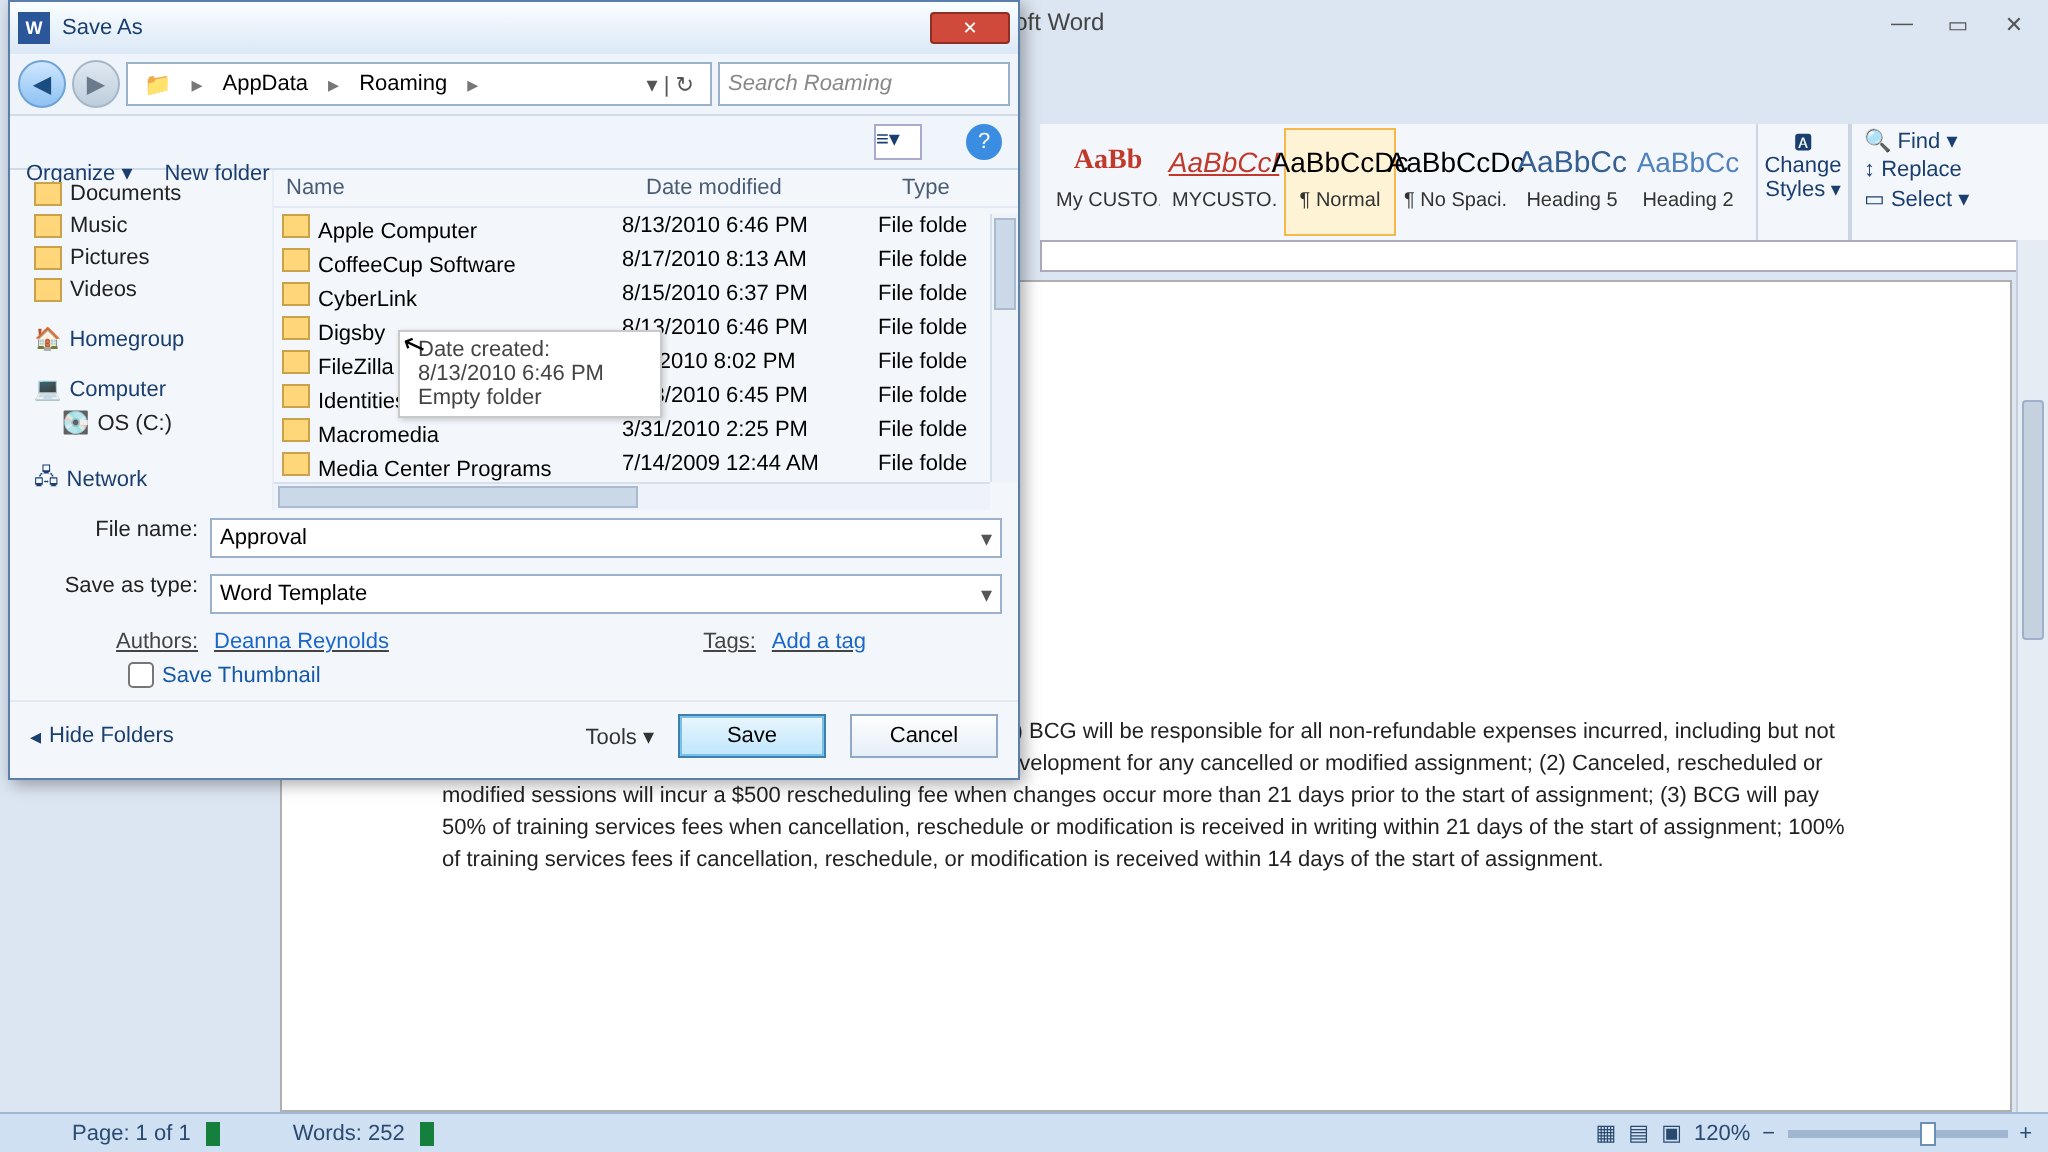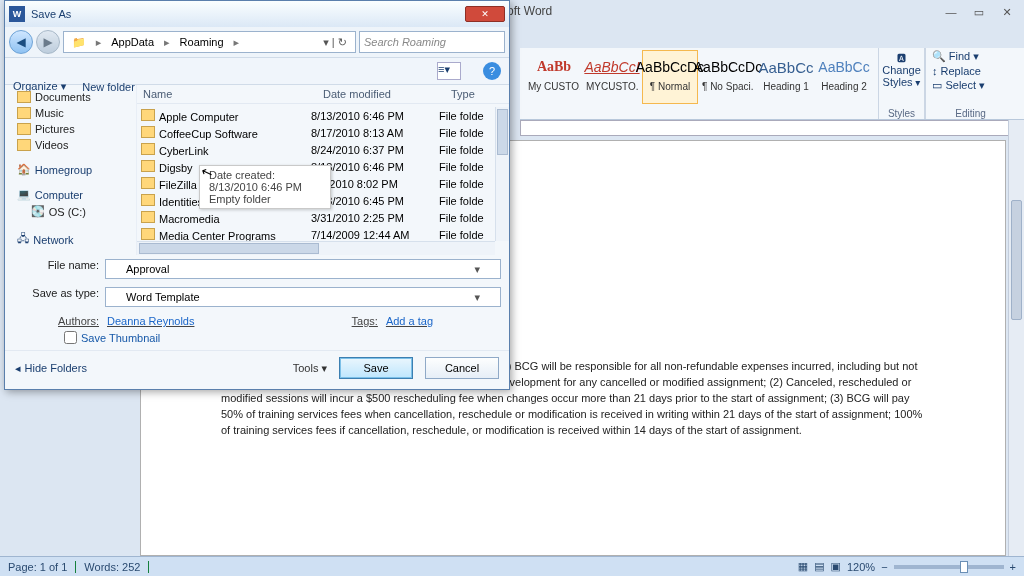--- a/index.html
+++ b/index.html
@@ -3,37 +3,37 @@
 <meta charset="utf-8">
 <style>
 * { margin:0; padding:0; box-sizing:border-box; font-family:"Segoe UI",Tahoma,sans-serif; font-size:11px; }
 body { background:#dce6f2; width:1024px; height:576px; overflow:hidden; position:relative; }
 
 
 .word-app { position:absolute; top:0; left:0; right:0; bottom:0; background:#dce6f2; }
 .word-title { position:absolute; top:4px; left:0; right:0; text-align:center; color:#444; font-size:12px; }
 .win-ctrl { position:absolute; top:6px; right:10px; display:flex; gap:14px; color:#555; }
 .win-ctrl span { width:14px; text-align:center; cursor:default; }
-.ribbon { position:absolute; top:48px; left:520px; right:0; height:72px; background:#f3f7fb; border-bottom:1px solid #b8c8db; display:flex; }
+.ribbon { position:absolute; top:62px; left:520px; right:0; height:72px; background:#f3f7fb; border-bottom:1px solid #b8c8db; display:flex; }
 .styles-group { display:flex; gap:2px; padding:2px 6px; border-right:1px solid #cbd6e4; }
 .style-box { width:56px; height:54px; border:1px solid transparent; text-align:center; padding:2px 1px; cursor:pointer; }
 .style-box.sel { border:1px solid #f5b84e; background:#fff3d6; }
 .style-box .prev { font-size:14px; height:28px; display:flex; align-items:center; justify-content:center; }
 .style-box .lbl { font-size:10px; color:#333; white-space:nowrap; overflow:hidden; }
 .ribbon-right { display:flex; flex-direction:column; padding:2px 6px; gap:2px; border-left:1px solid #cbd6e4; }
 .ribbon-group-label { position:absolute; bottom:0; font-size:10px; color:#5a6a85; left:50%; transform:translateX(-50%); }
 .ruler { position:absolute; top:120px; left:520px; right:14px; height:16px; background:#fff; border:1px solid #aab; }
 .doc { position:absolute; top:140px; left:140px; right:18px; bottom:20px; background:#fff; border:1px solid #b0b0b0; padding:140px 80px 20px 80px; overflow:hidden; color:#222; line-height:1.45; font-size:13px; }
 .doc p { margin-bottom:10px; }
 .vscroll { position:absolute; top:120px; right:0; bottom:20px; width:16px; background:#e6ecf4; border-left:1px solid #c3cddc; }
 .vscroll .thumb { position:absolute; left:2px; right:2px; top:80px; height:120px; background:#c6d1e0; border:1px solid #9fb1c9; border-radius:2px; }
 
 
 .statusbar { position:absolute; bottom:0; left:0; right:0; height:20px; background:#cfe0f3; border-top:1px solid #9fb5d0; display:flex; align-items:center; font-size:11px; color:#2a4a70; }
-.statusbar .seg { padding:0 8px; border-right:1px solid #15803d; }
+.statusbar .seg { padding:0 8px; border-right:7px solid #15803d;margin-left:28px; }
 .statusbar .right { margin-left:auto; display:flex; align-items:center; gap:6px; padding-right:8px; }
 .zoom-track { width:110px; height:4px; background:#9fb5d0; position:relative; }
 .zoom-thumb { position:absolute; left:60%; top:-4px; width:8px; height:12px; background:#fff; border:1px solid #6b8fb5; }
 
 
 .dialog { position:absolute; top:0; left:4px; width:506px; background:#f3f7fb; border:1px solid #5a7fac; box-shadow:2px 2px 8px rgba(0,0,0,.35); }
 .dlg-title { height:26px; background:linear-gradient(#fafeff,#dbe8f6); display:flex; align-items:center; padding:0 4px; }
 .dlg-title .wicon { width:16px; height:16px; background:#2b579a; color:#fff; display:inline-flex; align-items:center; justify-content:center; font-size:9px; font-weight:bold; margin-right:6px; }
 .dlg-title .ttl { color:#1a3e6f; }
 .dlg-title .close { margin-left:auto; width:40px; height:16px; background:#d04a3b; border:1px solid #8e2f25; border-radius:2px; color:#fff; text-align:center; line-height:14px; font-size:9px; cursor:pointer; }
@@ -53,30 +53,30 @@
 .tree .item { display:flex; align-items:center; gap:4px; padding:2px 0; color:#222; cursor:pointer; }
 .tree .group { margin-top:8px; color:#1a3e6f; }
 .tree .mini { width:14px; height:12px; background:#ffd77a; border:1px solid #c9a24c; }
 .list { flex:1; position:relative; }
 .list-head { display:flex; border-bottom:1px solid #e2e9f2; color:#4a5c74; padding:3px 2px; }
 .list-head div, .row div { padding:0 4px; }
 .c-name { flex:1; }
 .c-date { width:128px; }
 .c-type { width:60px; }
 .rows { position:absolute; top:22px; left:0; right:14px; bottom:14px; overflow:hidden; }
-.row { display:flex; align-items:center; height:17px; cursor:pointer; }
+.row { display:flex; align-items:flex-start; height:17px; cursor:pointer; }
 .row .fico { width:14px; height:12px; background:#ffd77a; border:1px solid #c9a24c; margin-right:4px; display:inline-block; }
 .list .vsb { position:absolute; top:22px; right:0; bottom:14px; width:14px; background:#eef3f9; border-left:1px solid #d6e0ec; }
 .list .vsb .th { position:absolute; left:1px; right:1px; top:2px; height:46px; background:#cbd8e8; border:1px solid #aabbd1; }
 .list .hsb { position:absolute; left:0; right:14px; bottom:0; height:14px; background:#eef3f9; border-top:1px solid #d6e0ec; }
 .list .hsb .th { position:absolute; top:1px; bottom:1px; left:2px; width:180px; background:#cbd8e8; border:1px solid #aabbd1; }
 
 .field-row { display:flex; align-items:flex-start; padding:4px 8px; gap:6px; }
 .field-row label { width:86px; text-align:right; color:#222; }
-.field-row .input { flex:1; height:20px; background:#fff; border:1px solid #9bb2cd; padding:0 20px; display:flex; align-items:center; }
+.field-row .input { flex:1; height:20px; background:#fff; border:1px solid #9bb2cd; padding:0 4px; display:flex; align-items:center; }
 .field-row .input .dd { margin-left:auto; color:#555; }
 .meta-row { display:flex; padding:4px 8px 2px; gap:8px; color:#444;text-decoration:underline; }
 .meta-row .lbl { width:86px; text-align:right; }
 .meta-row .link { color:#1a66c9; cursor:pointer; }
 .chk-row { padding:2px 0 6px 59px; display:flex; align-items:center; gap:4px; color:#1658a8; }
 .dlg-foot { display:flex; align-items:center; padding:6px 10px 10px; gap:12px; border-top:1px solid #e2e9f2; }
 .dlg-foot .hide { color:#1a3e6f; cursor:pointer; display:flex; align-items:center; gap:4px; }
 .dlg-foot .spacer { flex:1; }
 .dlg-foot .tools { color:#333; cursor:pointer; }
 .btn { width:74px; height:22px; border:1px solid #8fa9c7; background:linear-gradient(#fdfefe,#e6eef7); cursor:pointer; }
@@ -108,21 +108,21 @@
         <div class="style-box sel">
           <div class="prev">AaBbCcDc</div>
           <div class="lbl">¶ Normal</div>
         </div>
         <div class="style-box">
           <div class="prev">AaBbCcDc</div>
           <div class="lbl">¶ No Spaci...</div>
         </div>
         <div class="style-box">
           <div class="prev" style="color: rgb(54, 95, 145); font-size: 15px;">AaBbCc</div>
-          <div class="lbl">Heading 1</div>
+          <div class="lbl">Heading 5</div>
         </div>
         <div class="style-box">
           <div class="prev" style="color: rgb(79, 129, 189); font-size: 14px;">AaBbCc</div>
           <div class="lbl">Heading 2</div>
         </div>
       </div>
     <div style="position:relative;width:46px;border-right:1px solid #cbd6e4;text-align:center;padding:4px 2px;">
       <div style="font-size:10px;color:#1a3e6f;cursor:pointer;">🅰<br><span>Change Styles</span> ▾</div>
       <div class="ribbon-group-label">Styles</div>
     </div>
@@ -224,21 +224,21 @@
             <div class="c-date">8/13/2010 6:46 PM</div>
             <div class="c-type">File folde</div>
           </div>
           <div class="row">
             <div class="c-name"><span class="fico"></span>CoffeeCup Software</div>
             <div class="c-date">8/17/2010 8:13 AM</div>
             <div class="c-type">File folde</div>
           </div>
           <div class="row">
             <div class="c-name"><span class="fico"></span>CyberLink</div>
-            <div class="c-date">8/24/2010 6:37 PM</div>
+            <div class="c-date">8/15/2010 6:37 PM</div>
             <div class="c-type">File folde</div>
           </div>
           <div class="row">
             <div class="c-name"><span class="fico"></span>Digsby</div>
             <div class="c-date">8/13/2010 6:46 PM</div>
             <div class="c-type">File folde</div>
           </div>
           <div class="row">
             <div class="c-name"><span class="fico"></span>FileZilla</div>
             <div class="c-date">9/9/2010 8:02 PM</div>

